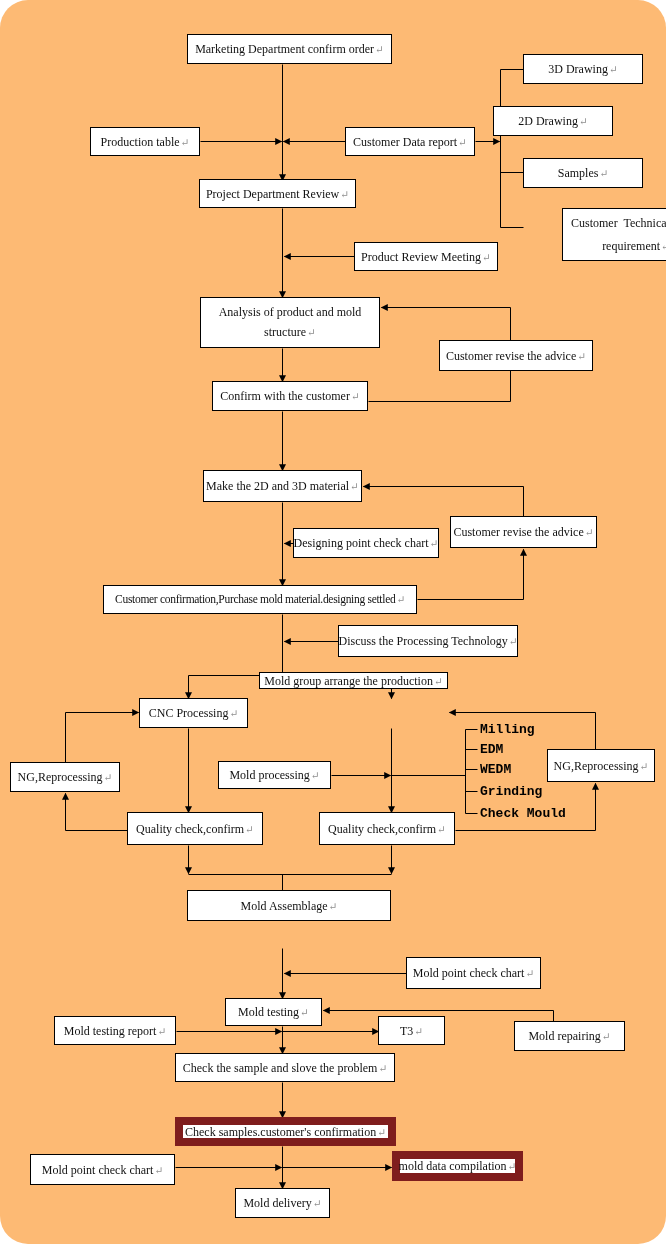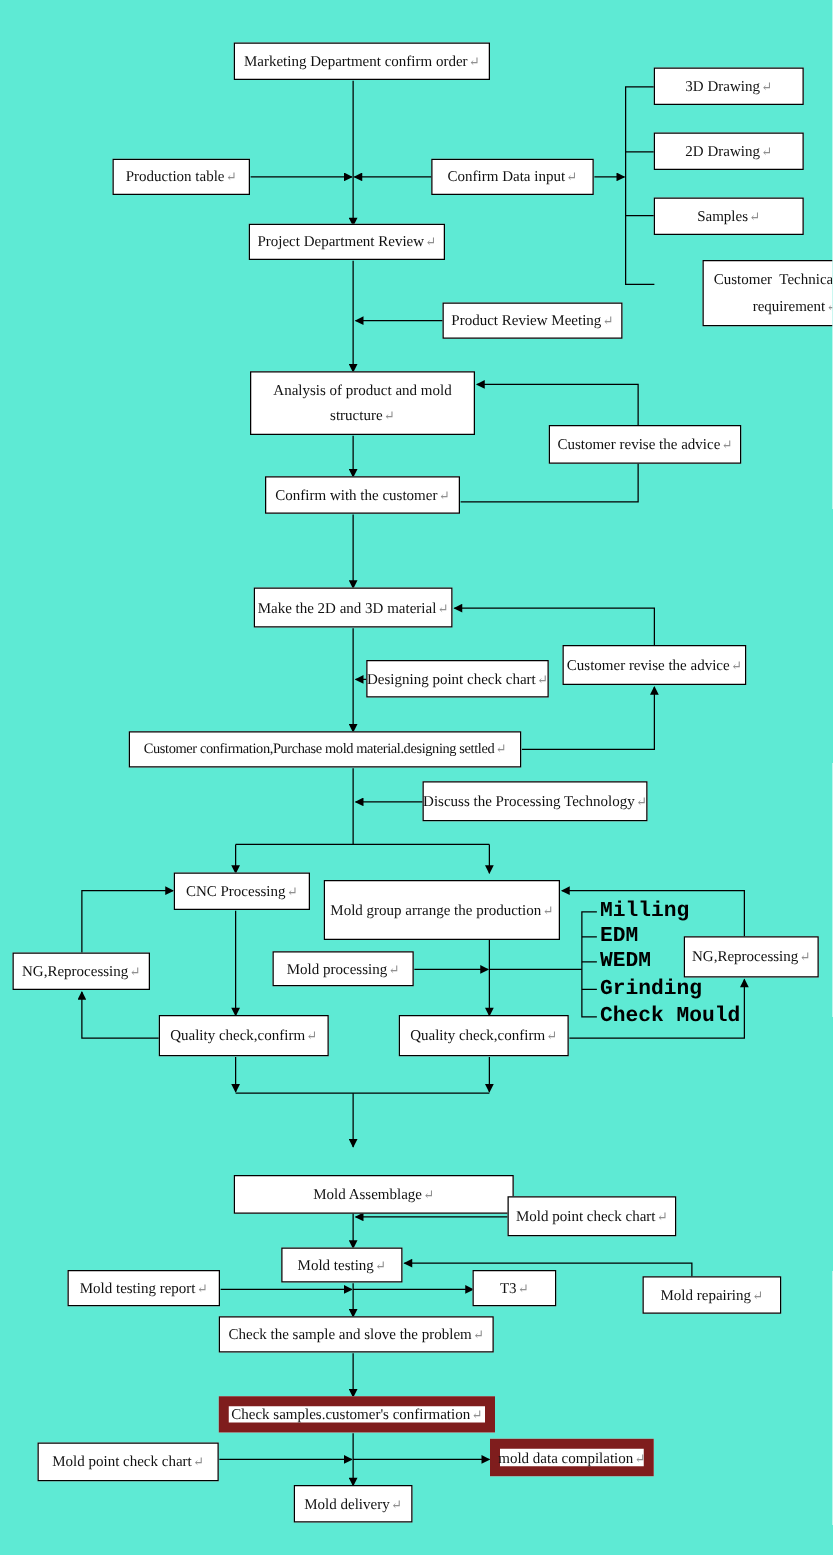--- a/index.html
+++ b/index.html
@@ -1,30 +1,30 @@
 <!DOCTYPE html>
 <html><head>
 <meta charset="utf-8">
 <style>
   html,body{margin:0;padding:0;background:#fff;}
-  #canvas{position:relative;width:666px;height:1244px;background:#5eead4;overflow:hidden;
-          font-family:"Liberation Serif","DejaVu Serif",serif;color:#111;}
+  #canvas{position:relative;width:666px;height:1244px;background:#fdba74;overflow:hidden;
+          font-family:"Liberation Serif","DejaVu Serif",serif;color:#111;border-radius:28px;}
   #wires{position:absolute;left:0;top:0;z-index:1;}
   .n{position:absolute;background:#fff;border:1px solid #000;box-sizing:border-box;
      display:flex;align-items:center;justify-content:center;z-index:2;
      font-size:12px;line-height:1.5;text-align:center;}
   .n .txt{white-space:pre;}
   .n.wrap .txt{white-space:pre-wrap;}
   .n.wrap{line-height:1.62;}
   .n.leftal{justify-content:flex-start;text-align:right;padding-left:8px;line-height:1.85;margin-left:39px;}
   .n.sm{font-size:11.5px;letter-spacing:-0.3px;}
   .n.muted{border:8px solid #7f1d1d;}
   .rm{color:#8f8f8f;font-size:10.5px;margin-left:1px;}
   .proc{position:absolute;z-index:2;height:16px;display:flex;align-items:center;
-        font-family:"Liberation Mono","DejaVu Sans Mono",monospace;font-size:17px;
+        font-family:"Liberation Mono","DejaVu Sans Mono",monospace;font-size:13px;
         font-weight:bold;color:#000;white-space:pre;}
 </style>
 </head>
 <body>
 
 <div id="canvas">
 
   <svg id="wires" width="666" height="1244" viewBox="0 0 666 1244">
     <defs>
       <marker id="ah" viewBox="0 0 10 10" refX="9" refY="5" markerWidth="9" markerHeight="7" orient="auto">
@@ -89,39 +89,39 @@
   </svg>
 
   <div class="n" style="left:187px;top:34px;width:205px;height:30px">
       <span class="txt"><span>Marketing Department confirm order</span><span class="rm">↵</span></span>
     </div>
 
   <div class="n" style="left:523px;top:54px;width:120px;height:30px">
       <span class="txt"><span>3D Drawing</span><span class="rm">↵</span></span>
     </div>
 
-  <div class="n" style="left:523px;top:106px;width:120px;height:30px">
+  <div class="n" style="left:493px;top:106px;width:120px;height:30px">
       <span class="txt"><span>2D Drawing</span><span class="rm">↵</span></span>
     </div>
 
   <div class="n" style="left:523px;top:158px;width:120px;height:30px">
       <span class="txt"><span>Samples</span><span class="rm">↵</span></span>
     </div>
 
   <div class="n wrap leftal" style="left:523px;top:208px;width:120px;height:53px">
       <span class="txt"><span>Customer  Technical
 requirement</span><span class="rm">↵</span></span>
     </div>
 
   <div class="n" style="left:90px;top:127px;width:110px;height:29px">
       <span class="txt"><span>Production table</span><span class="rm">↵</span></span>
     </div>
 
   <div class="n" style="left:345px;top:127px;width:130px;height:29px">
-      <span class="txt"><span>Confirm Data input</span><span class="rm">↵</span></span>
+      <span class="txt"><span>Customer Data report</span><span class="rm">↵</span></span>
     </div>
 
   <div class="n" style="left:354px;top:242px;width:144px;height:29px">
       <span class="txt"><span>Product Review Meeting</span><span class="rm">↵</span></span>
     </div>
 
   <div class="n" style="left:199px;top:179px;width:157px;height:29px">
       <span class="txt"><span>Project Department Review</span><span class="rm">↵</span></span>
     </div>
 
@@ -155,21 +155,21 @@
     </div>
 
   <div class="n" style="left:338px;top:625px;width:180px;height:32px">
       <span class="txt"><span>Discuss the Processing Technology</span><span class="rm">↵</span></span>
     </div>
 
   <div class="n" style="left:139px;top:698px;width:109px;height:30px">
       <span class="txt"><span>CNC Processing</span><span class="rm">↵</span></span>
     </div>
 
-  <div class="n" style="left:259px;top:704px;width:189px;height:48px">
+  <div class="n" style="left:259px;top:672px;width:189px;height:17px">
       <span class="txt"><span>Mold group arrange the production</span><span class="rm">↵</span></span>
     </div>
 
   <div class="n" style="left:10px;top:762px;width:110px;height:30px">
       <span class="txt"><span>NG,Reprocessing</span><span class="rm">↵</span></span>
     </div>
 
   <div class="n" style="left:218px;top:761px;width:113px;height:28px">
       <span class="txt"><span>Mold processing</span><span class="rm">↵</span></span>
     </div>
@@ -179,21 +179,21 @@
     </div>
 
   <div class="n" style="left:127px;top:812px;width:136px;height:33px">
       <span class="txt"><span>Quality check,confirm</span><span class="rm">↵</span></span>
     </div>
 
   <div class="n" style="left:319px;top:812px;width:136px;height:33px">
       <span class="txt"><span>Quality check,confirm</span><span class="rm">↵</span></span>
     </div>
 
-  <div class="n" style="left:187px;top:940px;width:224px;height:31px">
+  <div class="n" style="left:187px;top:890px;width:204px;height:31px">
       <span class="txt"><span>Mold Assemblage</span><span class="rm">↵</span></span>
     </div>
 
   <div class="n" style="left:406px;top:957px;width:135px;height:32px">
       <span class="txt"><span>Mold point check chart</span><span class="rm">↵</span></span>
     </div>
 
   <div class="n" style="left:225px;top:998px;width:97px;height:28px">
       <span class="txt"><span>Mold testing</span><span class="rm">↵</span></span>
     </div>

